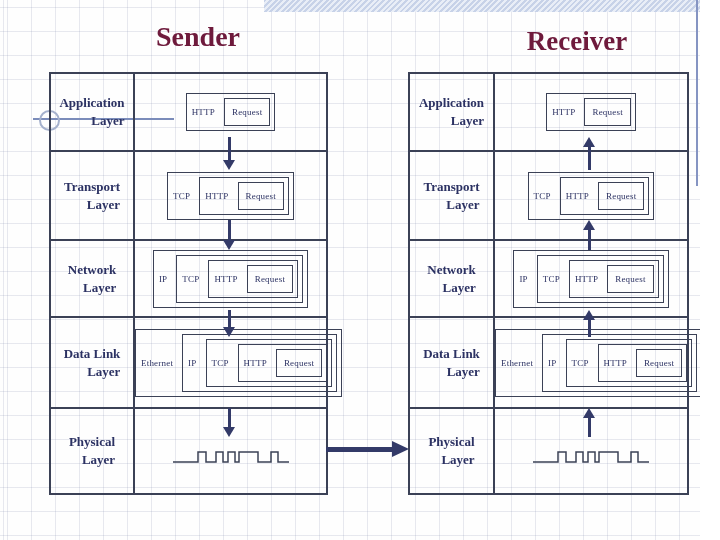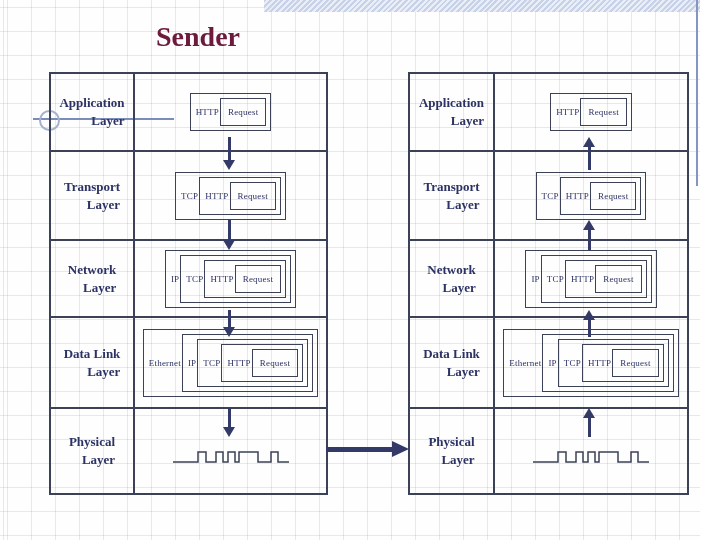--- a/index.html
+++ b/index.html
@@ -26,21 +26,21 @@
   .receiver-title{left:497px;top:26px;width:160px;font-size:27px;}
   
   .panel{position:absolute;border:2px solid #3b4156;}
   .layer-row{display:grid;grid-template-columns:var(--labw) 1fr;border-bottom:2px solid #3b4156;box-sizing:border-box;}
   .layer-row.last{border-bottom:none;}
   .layer-label{display:flex;align-items:center;justify-content:center;text-align:right;
     border-right:2px solid #3b4156;white-space:pre-line;
     font-weight:bold;font-size:13px;line-height:1.35;color:#2c3263;padding:2px;}
   .layer-content{display:flex;align-items:center;justify-content:center;}
   
-  .proto-box{display:flex;align-items:center;border:1.4px solid #3b4156;padding:4px;gap:0;background:transparent;}
+  .proto-box{display:flex;align-items:center;border:1.4px solid #3b4156;padding:4px;gap:8px;background:transparent;}
   .proto-box.innermost{padding:8px 6px;justify-content:center;}
   .plab{font-size:9px;color:#2c3263;white-space:nowrap;padding:0 1px;letter-spacing:.2px;}
   
   .arrow-shaft{position:absolute;width:3px;background:#333a68;}
   .arrow-head{position:absolute;width:0;height:0;}
   .arrow-head.down{border-left:6px solid transparent;border-right:6px solid transparent;border-top:10px solid #333a68;}
   .arrow-head.up{border-left:6px solid transparent;border-right:6px solid transparent;border-bottom:10px solid #333a68;}
   
   .big-arrow-shaft{position:absolute;left:326px;top:447px;width:68px;height:5px;background:#333a68;}
   .big-arrow-head{position:absolute;left:392px;top:441px;width:0;height:0;
@@ -50,20 +50,21 @@
 </head>
 <body>
 
 <div class="slide">
   <div class="top-band"></div>
   <div class="right-vline"></div>
   <div class="deco-line"></div>
   <div class="deco-circle"></div>
 
   <h1 class="title sender-title">Sender</h1>
+  <h1 class="title receiver-title">Receiver</h1>
 
   <div class="panel" style="left:49px;top:72px;width:275px;height:419px;--labw:84px;">
       <div class="layer-row" style="height: 78px;">
         <div class="layer-label">Application
 Layer</div>
         <div class="layer-content">
           <div class="proto-box">
             <span class="plab">HTTP</span>
             <div class="proto-box innermost">
               <span class="plab">Request</span>

